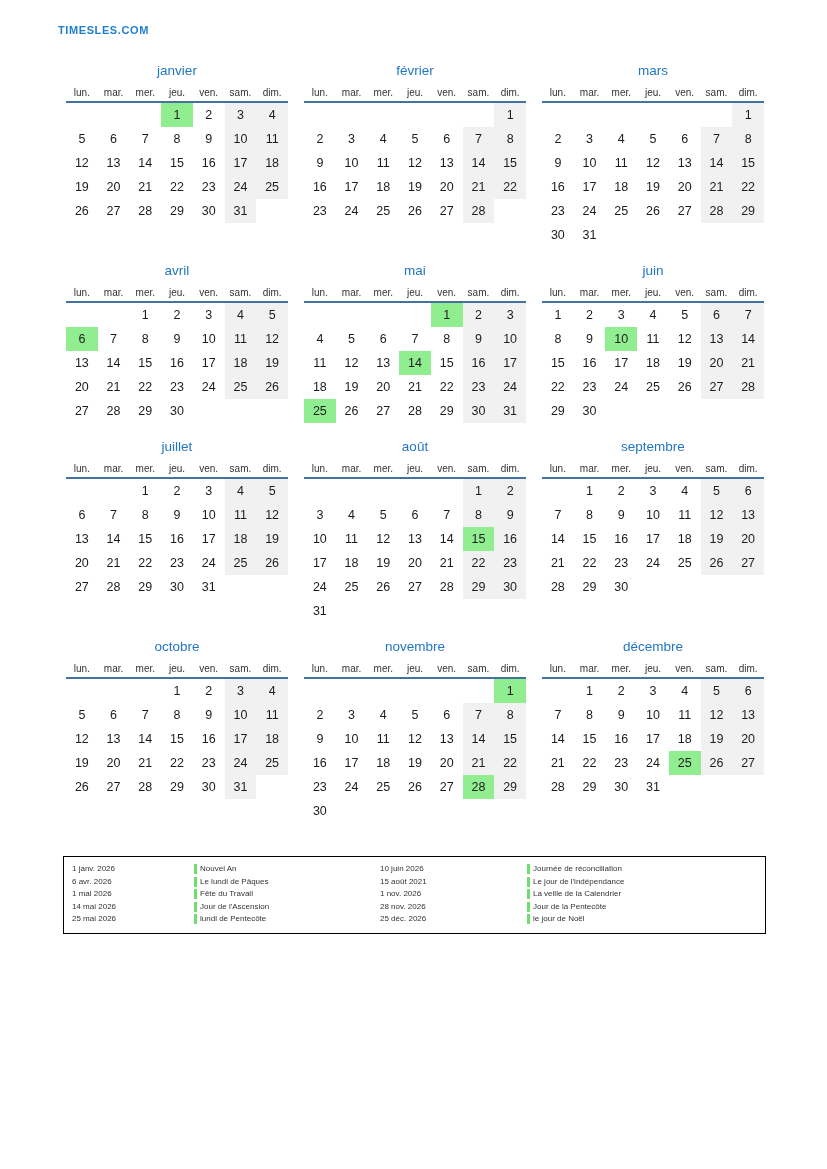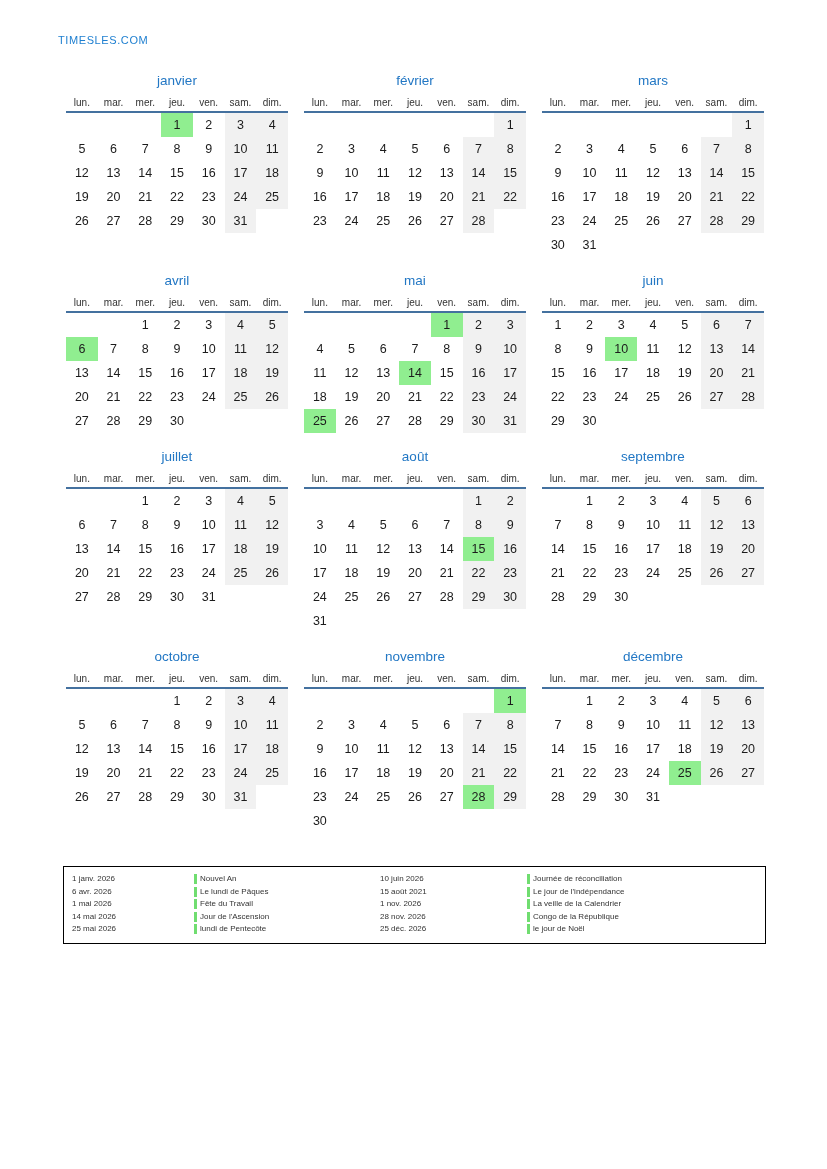--- a/index.html
+++ b/index.html
@@ -27,22 +27,23 @@
   .page-title {
     font-size: 17px;
     color: #333333;
     letter-spacing: 0.2px;
   }
   .site-link {
     font-size: 11px;
     color: var(--link-blue);
     letter-spacing: 0.6px;
     text-decoration: none;
-    margin-top: 13px;
+    margin-top: 3px;
     cursor: pointer;
+    font-weight: bold;
   }
   .months {
     margin: 27px 0 0 66px;
     display: grid;
     grid-template-columns: repeat(3, 222px);
     column-gap: 14px;
     row-gap: 25px;
     justify-content: start;
     gap: 16px;
   }
@@ -864,21 +865,21 @@
       <span class="lbl-text">La veille de la Calendrier</span>
     </div>
     <div class="legend-date">14 mai 2026</div>
     <div class="legend-label">
       <span class="bar"></span>
       <span class="lbl-text">Jour de l'Ascension</span>
     </div>
     <div class="legend-date">28 nov. 2026</div>
     <div class="legend-label">
       <span class="bar"></span>
-      <span class="lbl-text">Congo de la République</span>
+      <span class="lbl-text">Jour de la Pentecôte</span>
     </div>
     <div class="legend-date">25 mai 2026</div>
     <div class="legend-label">
       <span class="bar"></span>
       <span class="lbl-text">lundi de Pentecôte</span>
     </div>
     <div class="legend-date">25 déc. 2026</div>
     <div class="legend-label">
       <span class="bar"></span>
       <span class="lbl-text">le jour de Noël</span>

